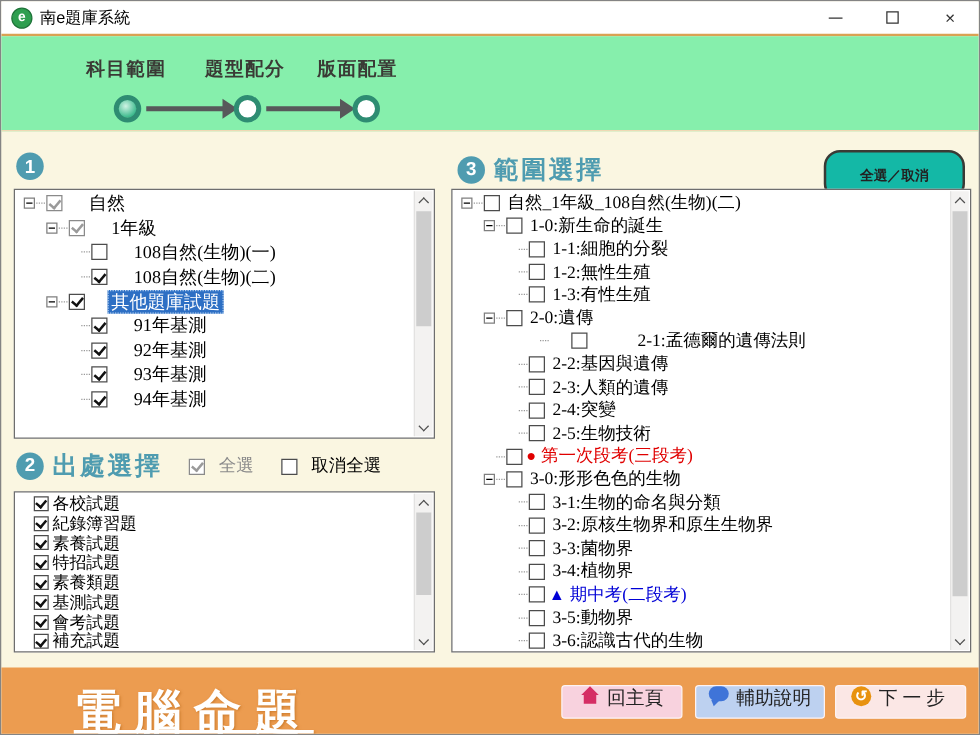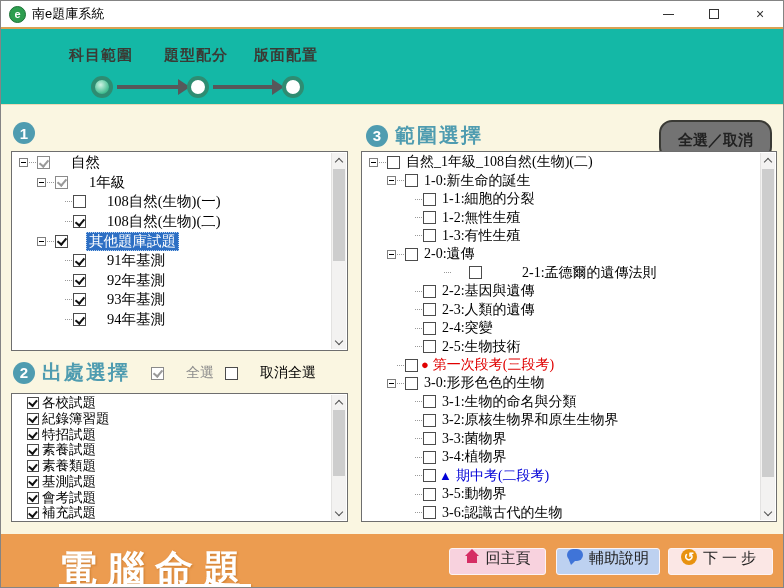--- a/index.html
+++ b/index.html
@@ -11,21 +11,21 @@
   .appicon{width:17px;height:17px;border-radius:50%;background:#2E9E4F;color:#fff;font-size:11px;
            font-weight:bold;display:flex;align-items:center;justify-content:center;margin:0 6px 0 8px;
            border:1px solid #1d7338;box-sizing:border-box;}
   .apptitle{font-size:13px;color:#000;}
   .wincontrols{margin-left:auto;display:flex;align-items:center;height:100%;}
   .winbtn{width:46px;height:100%;display:flex;align-items:center;justify-content:center;
           color:#333;font-size:14px;}
   .minbar{width:11px;height:0;border-top:1px solid #333;}
   .maxbox{width:10px;height:10px;border:1px solid #333;box-sizing:border-box;}
   
-  .header{position:absolute;left:0;top:28px;width:100%;height:76px;background:#14b8a6;
+  .header{position:absolute;left:0;top:28px;width:100%;height:76px;background:#86efac;
           border-bottom:1px solid #EED9B5;box-sizing:border-box;}
   .steplabel{position:absolute;top:17px;font-size:15px;font-weight:bold;color:#3a3a35;letter-spacing:1px;}
   .stepcircle{position:absolute;top:47px;width:14px;height:14px;border:4px solid #2E8C72;border-radius:50%;
               background:#fff;box-sizing:content-box;}
   .stepcircle.current{background:radial-gradient(circle at 40% 35%, #CFF3E4 0%, #41BB8F 70%, #2FA67C 100%);}
   .steparrow{position:absolute;top:56px;height:4px;background:#57585A;}
   .steparrow::after{content:"";position:absolute;right:-11px;top:-6px;border-left:12px solid #57585A;
                     border-top:8px solid transparent;border-bottom:8px solid transparent;}
   
   .sechead{position:absolute;display:flex;align-items:center;gap:7px;}
@@ -60,26 +60,26 @@
   .cb.gray::after{border-color:#9a9a9a;}
   .tlabel{padding:0 3px;white-space:nowrap;}
   .tlabel.sel{background:#2D6FC4;color:#fff;outline:1px dotted #b9d4f2;outline-offset:-1px;}
   .red{color:#E00000;} .blue{color:#0000D6;}
   .bullet{font-size:13px;margin-right:1px;flex:none;}
   
   .lrow{display:flex;align-items:center;height:15.8px;font-family:"Liberation Serif",serif;font-size:13.5px;margin-left:12px;}
   .lrow .cb{width:12px;height:12px;margin:0 3px 0 2px;}
   .lrow .cb.checked::after{left:2px;top:0.5px;width:3.5px;height:6px;}
   
-  .selrow{position:absolute;display:flex;align-items:center;gap:22px;font-size:14px;font-family:Liberation Mono, monospace;}
+  .selrow{position:absolute;display:flex;align-items:center;gap:11px;font-size:14px;font-family:Liberation Mono, monospace;}
   .selrow .cb{width:13px;height:13px;}
   .graylabel{color:#8c8c8c;}
   
   .togglebtn{position:absolute;width:113px;height:40px;border:2px solid #3a3a35;border-radius:13px;
-             background:#737373;font-size:15px;font-weight:bold;color:#222;display:flex;
+             background:#14b8a6;font-size:11px;font-weight:bold;color:#222;display:flex;
              align-items:center;justify-content:center;box-sizing:border-box;}
   
   .footer{position:absolute;left:0;top:533px;width:100%;height:55px;background:#EC9C50;}
   .footertitle{position:absolute;left:58px;top:10px;font-size:38px;font-weight:bold;color:#fff;
                letter-spacing:10px;text-shadow:1px 1px 2px rgba(180,100,20,.55);text-decoration:underline;}
   .fbtn{position:absolute;top:14px;height:27px;border:1px solid #fdf3f3;border-radius:3px;display:flex;
         justify-content:center;gap:6px;font-size:15px;color:#222;box-sizing:border-box;}
   .fbtn.home{left:448px;width:97px;background:#F8D2DE;}
   .fbtn.help{left:555px;width:104px;background:#BDD1F0;}
   .fbtn.next{left:667px;width:105px;background:#FBE7E5;letter-spacing:4px;}
@@ -226,25 +226,25 @@
         <div class="lrow">
           <span class="cb checked"></span>
           <span>各校試題</span>
         </div>
         <div class="lrow">
           <span class="cb checked"></span>
           <span>紀錄簿習題</span>
         </div>
         <div class="lrow">
           <span class="cb checked"></span>
+          <span>素養試題</span>
+        </div>
+        <div class="lrow">
+          <span class="cb checked"></span>
           <span>特招試題</span>
-        </div>
-        <div class="lrow">
-          <span class="cb checked"></span>
-          <span>素養試題</span>
         </div>
         <div class="lrow">
           <span class="cb checked"></span>
           <span>素養類題</span>
         </div>
         <div class="lrow">
           <span class="cb checked"></span>
           <span>基測試題</span>
         </div>
         <div class="lrow">
@@ -306,21 +306,21 @@
           <span style="flex: 0 0 auto; width: 3px;"></span>
           <span class="tlabel">1-3:有性生殖</span>
         </div>
         <div class="trow" style="padding-left: 24px;">
           <span class="exp"></span>
           <span class="dots"></span>
           <span class="cb unchecked"></span>
           <span style="flex: 0 0 auto; width: 3px;"></span>
           <span class="tlabel">2-0:遺傳</span>
         </div>
-        <div class="trow" style="padding-left: 54px; gap: 17px;">
+        <div class="trow" style="padding-left: 42px; gap: 17px;">
           <span class="expsp"></span>
           <span class="dots"></span>
           <span class="cb unchecked"></span>
           <span style="flex: 0 0 auto; width: 3px;"></span>
           <span class="tlabel">2-1:孟德爾的遺傳法則</span>
         </div>
         <div class="trow" style="padding-left: 42px;">
           <span class="expsp"></span>
           <span class="dots"></span>
           <span class="cb unchecked"></span>

